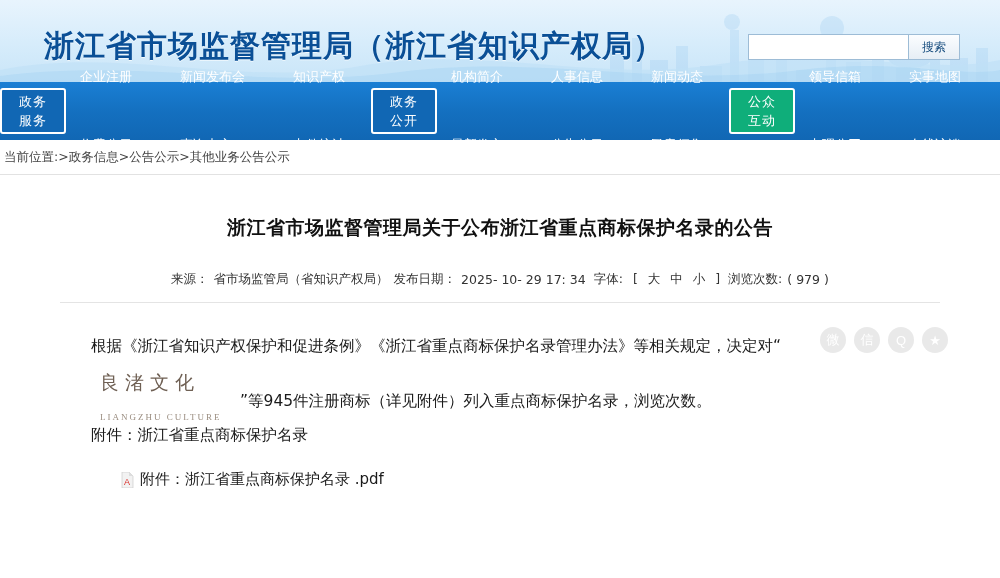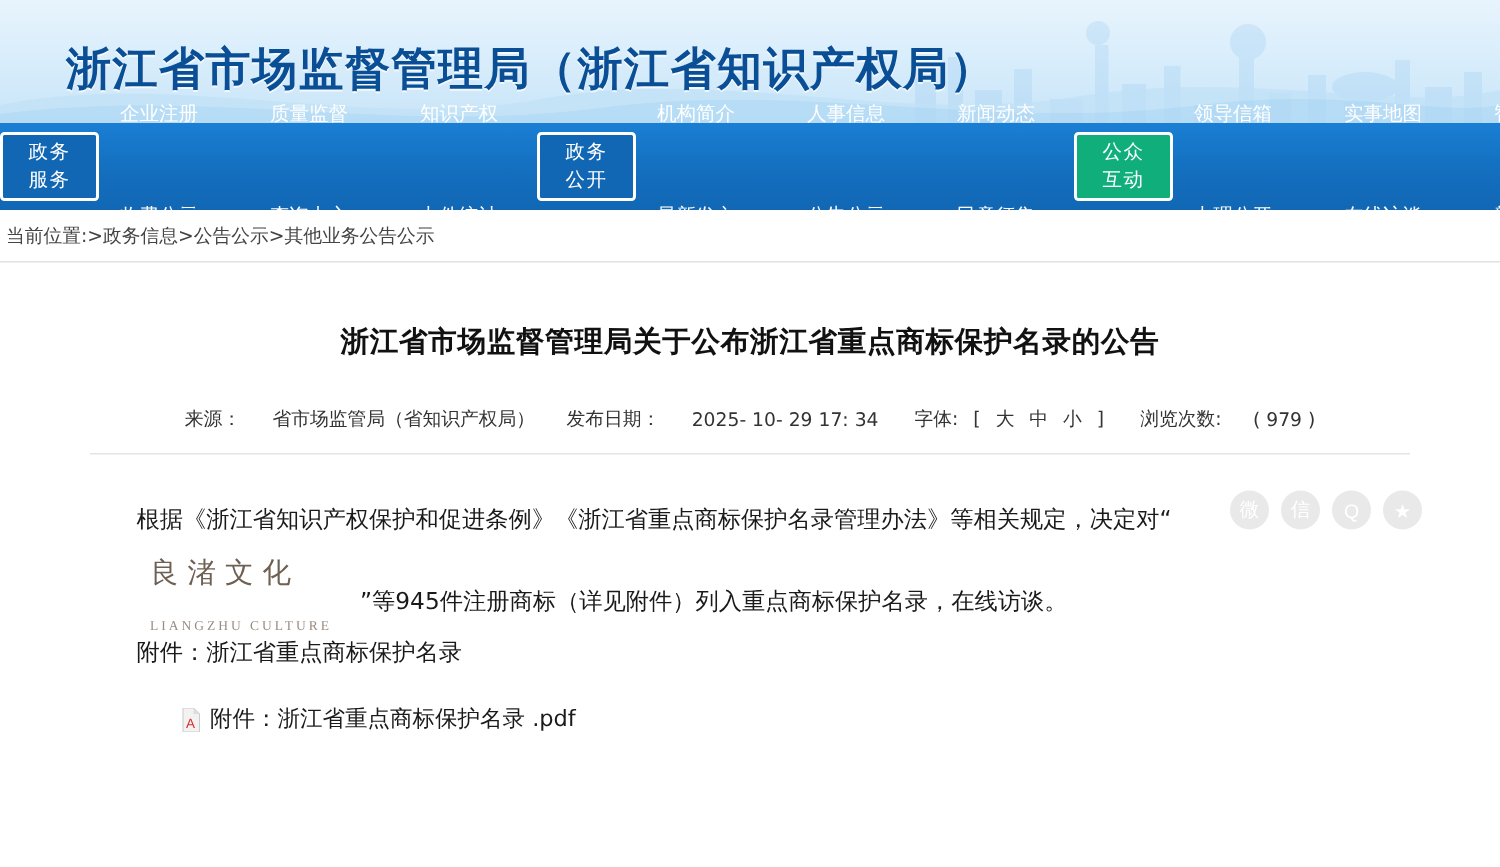--- a/index.html
+++ b/index.html
@@ -156,21 +156,21 @@
     color: #111;
     margin: 40px 0 0 0;
     font-family: "DejaVu Sans", "Liberation Sans", sans-serif;
     letter-spacing: 0.5px;
   }
   .meta-row {
     margin-top: 30px;
     display: flex;
     justify-content: center;
     align-items: center;
-    gap: 21px;
+    gap: 5px;
     font-size: 12.5px;
     color: #333;
     font-family: "DejaVu Sans", "Liberation Sans", sans-serif;
     border-bottom: 1px solid #e4e4e4;
     padding-bottom: 14px;
   }
   .meta-row .fs-links span { cursor: pointer; padding: 0 3px; }
   .share-icons {
     position: absolute;
     right: 52px;
@@ -279,32 +279,36 @@
     </g>
   </svg>
 
   <svg class="cloudwave" viewBox="0 0 1000 42" preserveAspectRatio="none">
     <path d="M0 30 C 120 6, 240 48, 360 26 C 480 4, 600 44, 720 24 C 840 6, 930 36, 1000 20 L1000 42 L0 42 Z" fill="#bfe0f7" opacity="0.85"></path>
     <path d="M0 36 C 140 18, 260 50, 400 32 C 540 14, 660 48, 800 30 C 900 18, 960 38, 1000 30 L1000 42 L0 42 Z" fill="#a8d4f2" opacity="0.7"></path>
   </svg>
 
   <div class="site-title">浙江省市场监督管理局（浙江省知识产权局）</div>
 
+  <div class="search-wrap">
+    <input class="search-input" type="text" value="" placeholder="" style="">
+    <button class="search-btn">搜索</button>
+  </div>
 </div>
 
 <div class="navbar">
 
   <div class="nav-badge" style="background: rgb(17, 103, 180);">
     <span>政务</span>
     <span>服务</span>
   </div>
 
   <div class="nav-group">
     <span class="nav-link">企业注册</span>
-    <span class="nav-link">质量监督</span>
+    <span class="nav-link">新闻发布会</span>
     <span class="nav-link">知识产权</span>
     <span class="nav-link">收费公示</span>
     <span class="nav-link">查询中心</span>
     <span class="nav-link">办件统计</span>
   </div>
 
   <div class="nav-badge" style="background: rgb(17, 103, 180);">
     <span>政务</span>
     <span>公开</span>
   </div>
@@ -366,21 +370,21 @@
   </div>
 
   <div class="body-text">
     <div class="para-indent">根据《浙江省知识产权保护和促进条例》《浙江省重点商标保护名录管理办法》等相关规定，决定对“</div>
 
     <div class="logo-inline">
       <div class="lz-cn">良渚文化</div>
       <div class="lz-en">LIANGZHU CULTURE</div>
     </div>
 
-    <div class="cont-line">”等945件注册商标（详见附件）列入重点商标保护名录，在线访谈。</div>
+    <div class="cont-line">”等945件注册商标（详见附件）列入重点商标保护名录，浏览次数。</div>
 
     <div class="para-indent">附件：浙江省重点商标保护名录</div>
   </div>
 
 
   <div class="attachment">
     <svg class="pdf-icon" viewBox="0 0 14 16">
       <path d="M2 0 h7 l4 4 v12 h-11 z" fill="#f2f2f2" stroke="#cccccc" stroke-width="0.7"></path>
       <path d="M9 0 l4 4 h-4 z" fill="#dddddd"></path>
       <text x="7" y="13" font-size="9" fill="#d9302c" text-anchor="middle" font-family="Liberation Sans, sans-serif">A</text>

